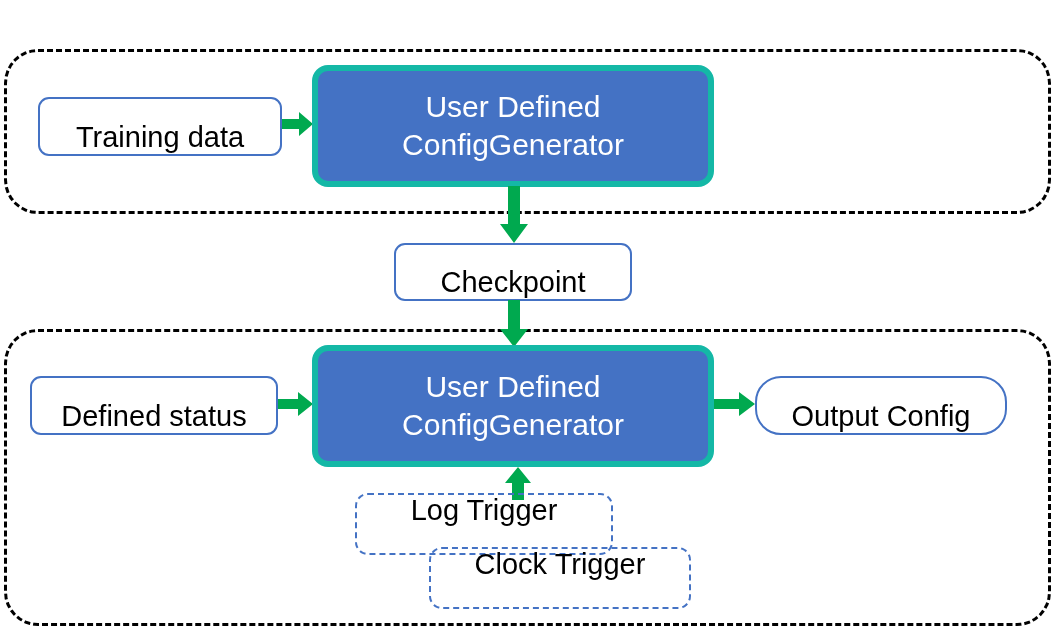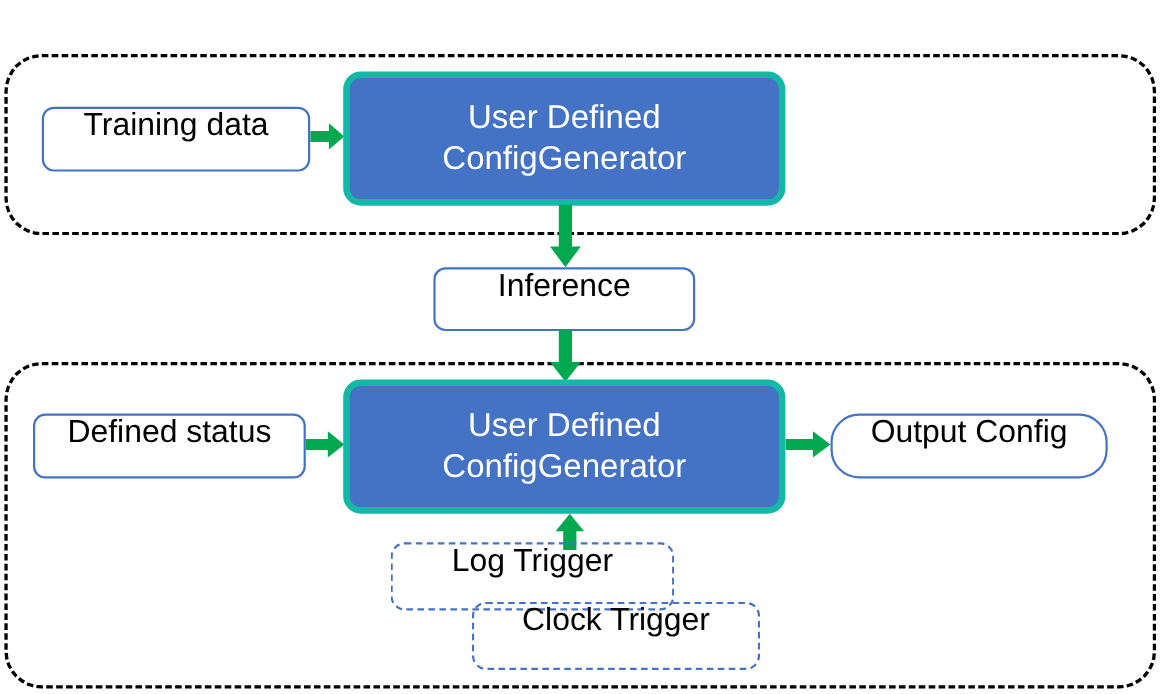--- a/index.html
+++ b/index.html
@@ -53,21 +53,21 @@
   }
 
   
   .plain-box {
     position: absolute;
     box-sizing: border-box;
     background: #ffffff;
     border: 2px solid #4472C4;
     border-radius: 11px;
     display: flex;
-    align-items: flex-start;
+    align-items: flex-end;
     justify-content: center;
     color: #000000;
     font-size: 29px;
     line-height: 1.1;
     white-space: nowrap;
     font-family: "Liberation Sans", sans-serif;
   }
   #box-training-data {
     left: 38px;
     top: 97px;
@@ -192,21 +192,21 @@
     <span>ConfigGenerator</span>
   </div>
 
   <div class="arrow" id="arrow-to-checkpoint">
     <svg width="34" height="58" viewBox="0 0 34 58">
       <path d="M11 0 L23 0 L23 38 L31 38 L17 57 L3 38 L11 38 Z" fill="#00A94F"></path>
     </svg>
   </div>
 
   <div class="plain-box" id="box-checkpoint">
-    <span>Inference</span>
+    <span>Checkpoint</span>
   </div>
 
   <div class="arrow" id="arrow-checkpoint-down">
     <svg width="34" height="48" viewBox="0 0 34 48">
       <path d="M11 0 L23 0 L23 29 L31 29 L17 47 L3 29 L11 29 Z" fill="#00A94F"></path>
     </svg>
   </div>
 
   <div class="plain-box" id="box-current-status">
     <span>Defined status</span>

